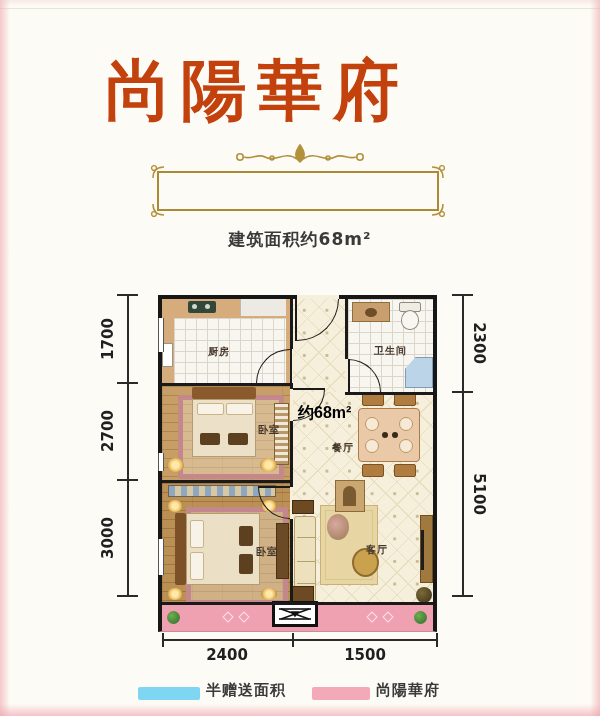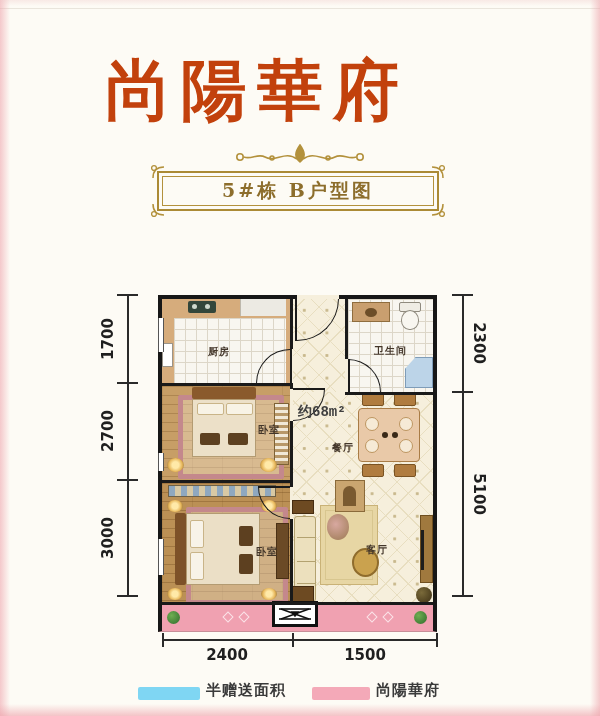--- a/index.html
+++ b/index.html
@@ -78,22 +78,22 @@
     background-image:repeating-linear-gradient(to bottom,rgba(100,62,20,.30) 0 1px,transparent 1px 9px),
                      repeating-linear-gradient(to right,rgba(100,62,20,.12) 0 1px,transparent 1px 30px);
   }
   .arc{position:absolute;z-index:14;border:0 solid #1a1a1a;box-sizing:border-box;}
   .leaf{position:absolute;background:#1a1a1a;z-index:14;}
   .rlabel{
     position:absolute;z-index:20;font-family:"DejaVu Sans",sans-serif;
     font-weight:700;font-size:10px;color:#43362a;letter-spacing:1px;white-space:nowrap;
   }
   .area-label{
-    position:absolute;z-index:20;font-family:Liberation Mono, monospace;
-    font-weight:700;font-size:14px;color:#404040;letter-spacing:0;white-space:nowrap;
+    position:absolute;z-index:20;font-family:Liberation Sans, sans-serif;
+    font-weight:700;font-size:16px;color:#000000;letter-spacing:0;white-space:nowrap;
   }
   .rug{position:absolute;border:5px solid #c4888c;background:rgba(248,238,224,.35);z-index:5;border-radius:2px;}
   .glow{position:absolute;z-index:7;border-radius:50%;
     background:radial-gradient(circle,#ffe9a8 0 30%,#e8b85c 60%,rgba(90,60,20,.8) 100%);}
   .windowv{position:absolute;background:#ffffff;border-left:1px solid #555;border-right:1px solid #555;z-index:13;}
 
   
   .balcony{position:absolute;left:0;top:306px;width:271px;height:26px;background:#f0a1b1;z-index:6;}
   .plantball{position:absolute;width:13px;height:13px;border-radius:50%;
     background:radial-gradient(circle at 35% 35%,#6fae52,#2f6b2c);z-index:9;}
@@ -132,42 +132,40 @@
     <path d="M72 15 C60 6 50 19 40 13 C33 9 26 16 19 13"></path>
     <path d="M78 15 C90 6 100 19 110 13 C117 9 124 16 131 13"></path>
     <circle cx="15" cy="13" r="3.2"></circle>
     <circle cx="135" cy="13" r="3.2"></circle>
     <circle cx="47" cy="14" r="2"></circle>
     <circle cx="103" cy="14" r="2"></circle>
   </g>
 </svg>
 
 <div class="banner-frame">
-  <div class="banner-inner">
-    <span class="banner-text">5#栋  B户型图</span>
-  </div>
   <svg class="curl" style="left:-9px;top:-9px;" viewBox="0 0 16 16">
       <path d="M14 3 C7 3 3 7 3 14" fill="none" stroke="#b3913c" stroke-width="1.5"></path>
       <circle cx="4" cy="4" r="2.4" fill="none" stroke="#b3913c" stroke-width="1.3"></circle>
     </svg>
   <svg class="curl" style="right:-9px;top:-9px;transform:rotate(90deg);" viewBox="0 0 16 16">
       <path d="M14 3 C7 3 3 7 3 14" fill="none" stroke="#b3913c" stroke-width="1.5"></path>
       <circle cx="4" cy="4" r="2.4" fill="none" stroke="#b3913c" stroke-width="1.3"></circle>
     </svg>
   <svg class="curl" style="right:-9px;bottom:-9px;transform:rotate(180deg);" viewBox="0 0 16 16">
       <path d="M14 3 C7 3 3 7 3 14" fill="none" stroke="#b3913c" stroke-width="1.5"></path>
       <circle cx="4" cy="4" r="2.4" fill="none" stroke="#b3913c" stroke-width="1.3"></circle>
     </svg>
   <svg class="curl" style="left:-9px;bottom:-9px;transform:rotate(270deg);" viewBox="0 0 16 16">
       <path d="M14 3 C7 3 3 7 3 14" fill="none" stroke="#b3913c" stroke-width="1.5"></path>
       <circle cx="4" cy="4" r="2.4" fill="none" stroke="#b3913c" stroke-width="1.3"></circle>
     </svg>
 </div>
 
 <div class="subtitle-row">
+  <span class="subtitle-area">建筑面积约68m²</span>
 </div>
 
 <div id="plan">
 
   <div class="abs diamond" style="left:131px;top:0;width:52px;height:96px;"></div>
   <div class="abs diamond" style="left:131px;top:93px;width:140px;height:213px;"></div>
 
   <div class="abs" style="left:0;top:0;width:128px;height:84px;background:#d6ac7c;">
     <div class="abs tile" style="left:12px;top:19px;width:112px;height:65px;"></div>
     <div class="abs furn" style="left:78px;top:0;width:46px;height:17px;background:#eceae3;border-left:1px solid #bdb8ac;"></div>

